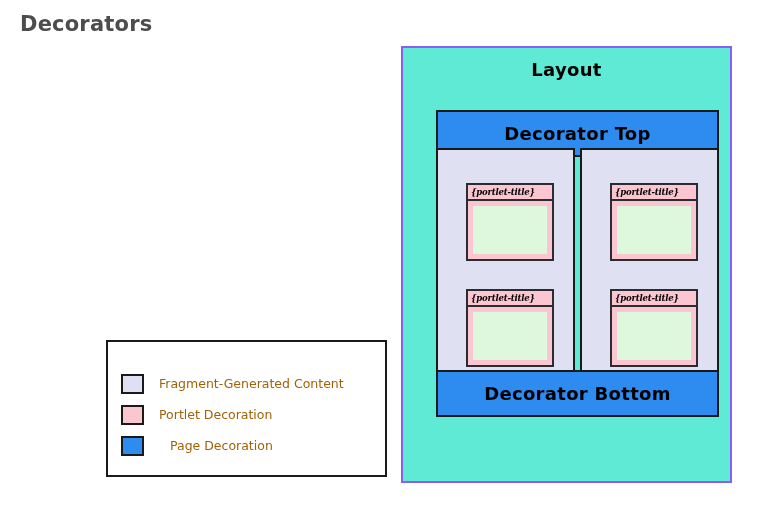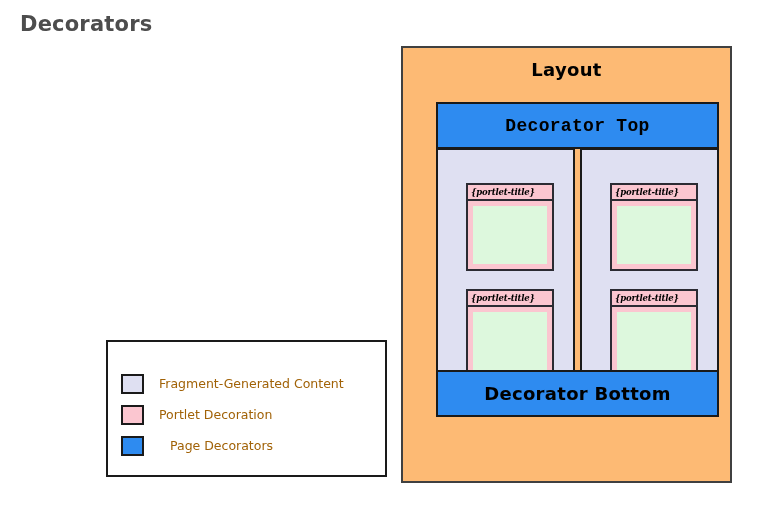--- a/index.html
+++ b/index.html
@@ -65,22 +65,22 @@
   .legend-row.r1 .legend-label { margin-left: 15px; text-align: center; }
   .legend-row.r2 .legend-label { margin-left: 26px; }
 
   
   #layout-box {
     position: absolute;
     left: 401px;
     top: 46px;
     width: 331px;
     height: 437px;
-    background: #fdba74;
-    border: 2px solid #404040;
+    background: #5eead4;
+    border: 2px solid #8b5cf6;
     box-sizing: border-box;
   }
   #layout-title {
     position: absolute;
     left: 0;
     right: 0;
     top: 11px;
     text-align: center;
     font-size: 18px;
     font-weight: bold;
@@ -104,21 +104,21 @@
     border: 2px solid #1a1a1a;
     box-sizing: border-box;
     display: flex;
     align-items: center;
     justify-content: center;
     font-size: 18px;
     font-weight: bold;
     color: #000000;
     letter-spacing: 0.3px;
   }
-  #decorator-top { top: 0; height: 47px; font-family: Liberation Mono, monospace; }
+  #decorator-top { top: 8px; height: 47px; }
   #decorator-bottom { bottom: 0; height: 47px; }
 
   #columns-wrap {
     position: absolute;
     left: 0;
     top: 46px;
     width: 283px;
     height: 224px;
     display: flex;
     justify-content: space-between;
@@ -130,21 +130,21 @@
     background: #dfe0f2;
     border: 2px solid #1a1a1a;
     box-sizing: border-box;
     position: relative;
   }
 
   .portlet {
     position: absolute;
     left: 28px;
     width: 88px;
-    height: 88px;
+    height: 78px;
     background: #fbc6d0;
     border: 2px solid #2b2b33;
     box-sizing: border-box;
     padding: 0;
   }
   .portlet.p-top { top: 33px; }
   .portlet.p-bottom { top: 139px; }
 
   .portlet-title {
     height: 14px;
@@ -182,21 +182,21 @@
       <span class="legend-label">Fragment-Generated Content</span>
     </div>
 
     <div class="legend-row r1">
       <span class="legend-swatch" style="background:#fbc6d0;"></span>
       <span class="legend-label">Portlet Decoration</span>
     </div>
 
     <div class="legend-row r2">
       <span class="legend-swatch" style="background:#2e8bf0;"></span>
-      <span class="legend-label">Page Decorators</span>
+      <span class="legend-label">Page Decoration</span>
     </div>
 
   </div>
 </div>
 
 <div id="layout-box">
 
   <div id="layout-title">Layout</div>
 
   <div id="page-stack">

